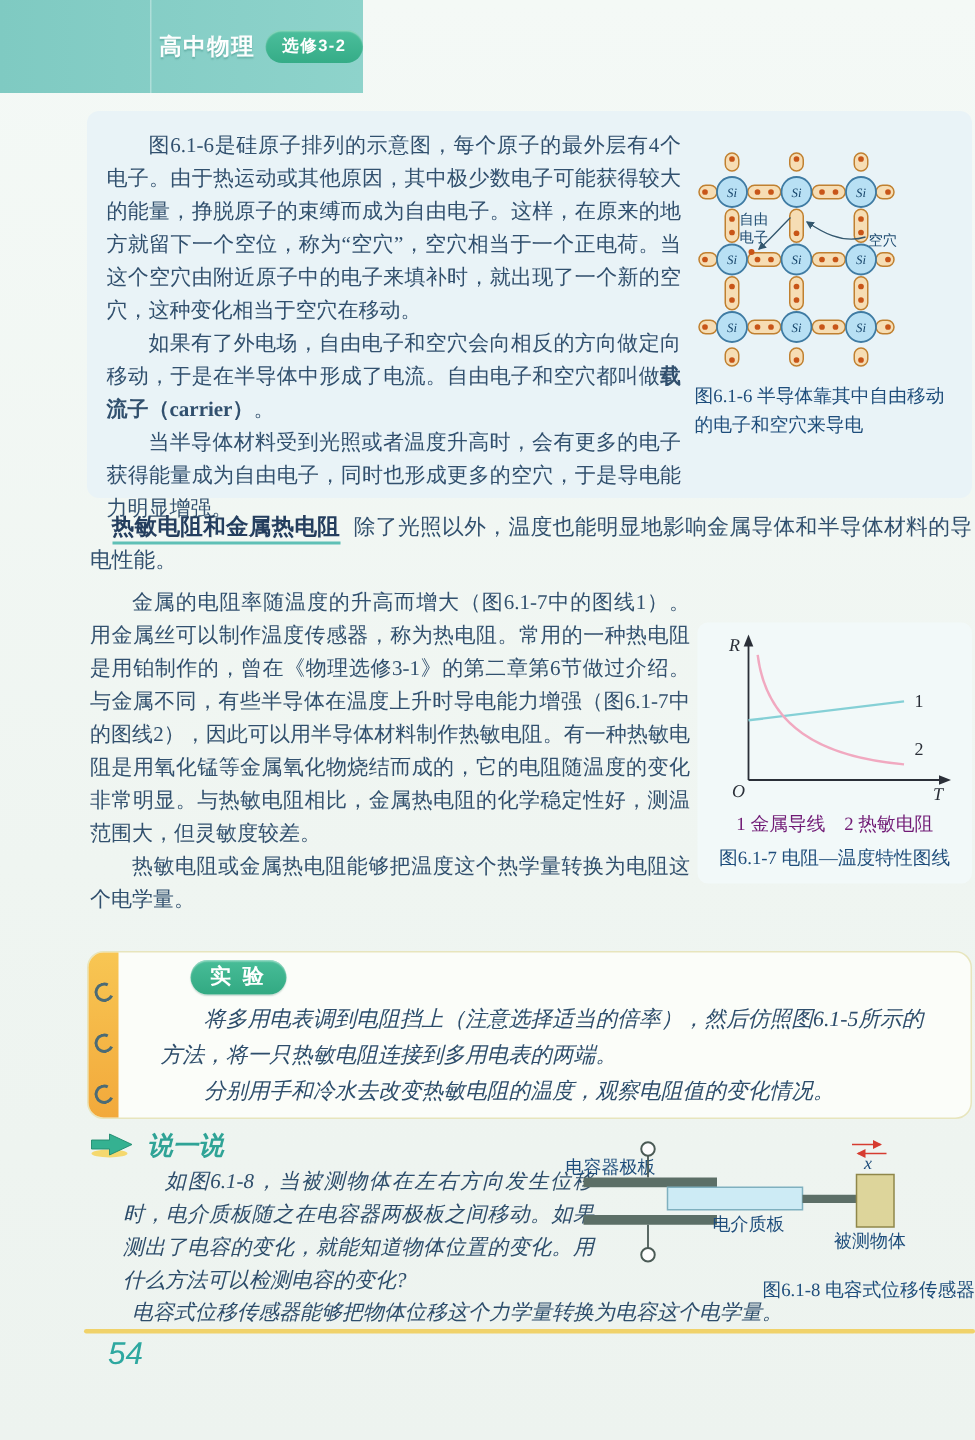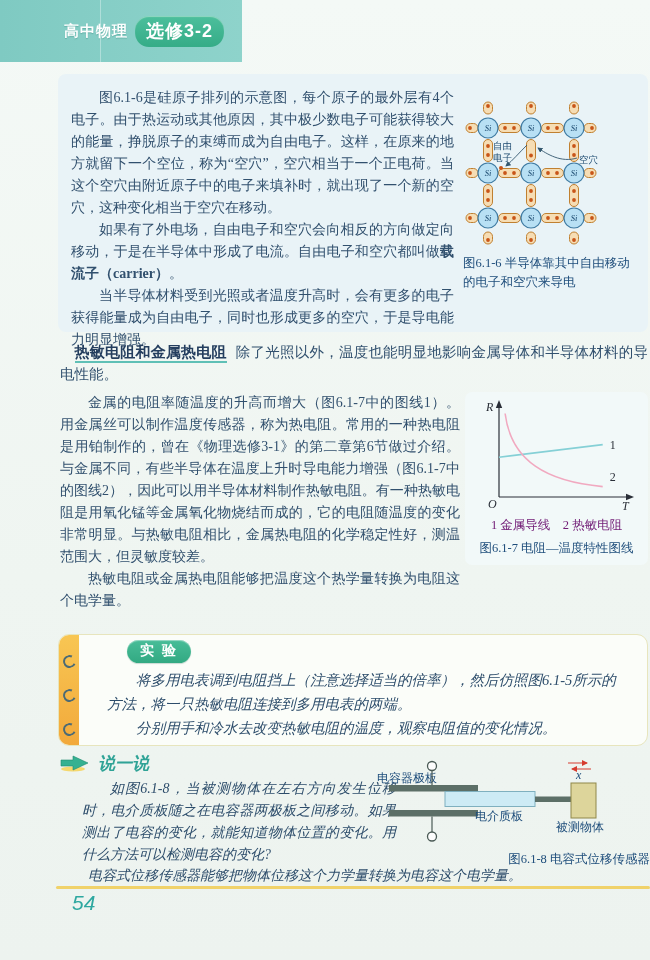--- a/index.html
+++ b/index.html
@@ -11,28 +11,28 @@
     color:#31506e;
     overflow:hidden;
   }
   .abs{position:absolute}
 
   
   .header{
     left:0;top:0;width:242px;height:62px;
     background:linear-gradient(90deg,#7fcac2,#8ed3cb);
     display:flex;align-items:center;justify-content:flex-end;
-    padding-right:18px;gap:7px;
+    padding-right:0;gap:7px;
     font-family:"Liberation Sans","DejaVu Sans",sans-serif;
   }
   .header::before{content:'';position:absolute;left:100px;top:0;height:100%;width:1px;background:rgba(255,255,255,.35)}
   .course{color:#fdfefe;font-size:15px;font-weight:bold;letter-spacing:1px;text-shadow:0 1px 1px rgba(0,90,80,.25)}
   .badge{
     background:linear-gradient(180deg,#4cbf9c,#35ac87);
-    color:#fff;font-size:18px;font-weight:bold;
+    color:#fff;font-size:11px;font-weight:bold;
     padding:3px 11px 4px;border-radius:14px;letter-spacing:1px;
     box-shadow:inset 0 1px 1px rgba(255,255,255,.4);
   }
 
   
   .intro-box{
     left:58px;top:74px;width:590px;height:258px;
     background:#e9f3f7;border-radius:8px;
     display:flex;padding:13px 6px 8px 13px;
   }
@@ -43,21 +43,21 @@
   .fig-caption{font-size:12.5px;line-height:19px;color:#1e4d7b;margin-top:1px}
 
   
   .sec-para{left:60px;top:341px;width:588px;font-size:14.5px;line-height:22px;text-align:justify;text-indent:1em}
   .sec-title{
     font-weight:bold;font-size:15px;color:#243e5e;
     border-bottom:2px solid #5fc0b6;padding-bottom:1px;margin-right:9px;
   }
 
   
-  .cols{left:60px;top:392px;width:588px;display:flex;align-items:flex-start}
+  .cols{left:60px;top:392px;width:588px;display:flex;align-items:center}
   .col-text{width:400px;font-size:14px;line-height:22px;text-align:justify}
   .col-text p{margin:0}
   .graph-card{
     width:183px;margin-left:5px;background:#f2f9f9;border-radius:7px;
     padding:5px 2px 8px;text-align:center;
   }
   .plot-axis-label{font-family:"Liberation Serif",serif;font-style:italic;font-size:12px;fill:#2a2f38}
   .plot-num{font-family:"Liberation Serif",serif;font-size:12px;fill:#2a2f38}
   .rt-legend{font-size:12.5px;color:#701a75;margin-top:1px}
   .rt-caption{font-size:12.5px;color:#1e4d7b;margin-top:6px}

